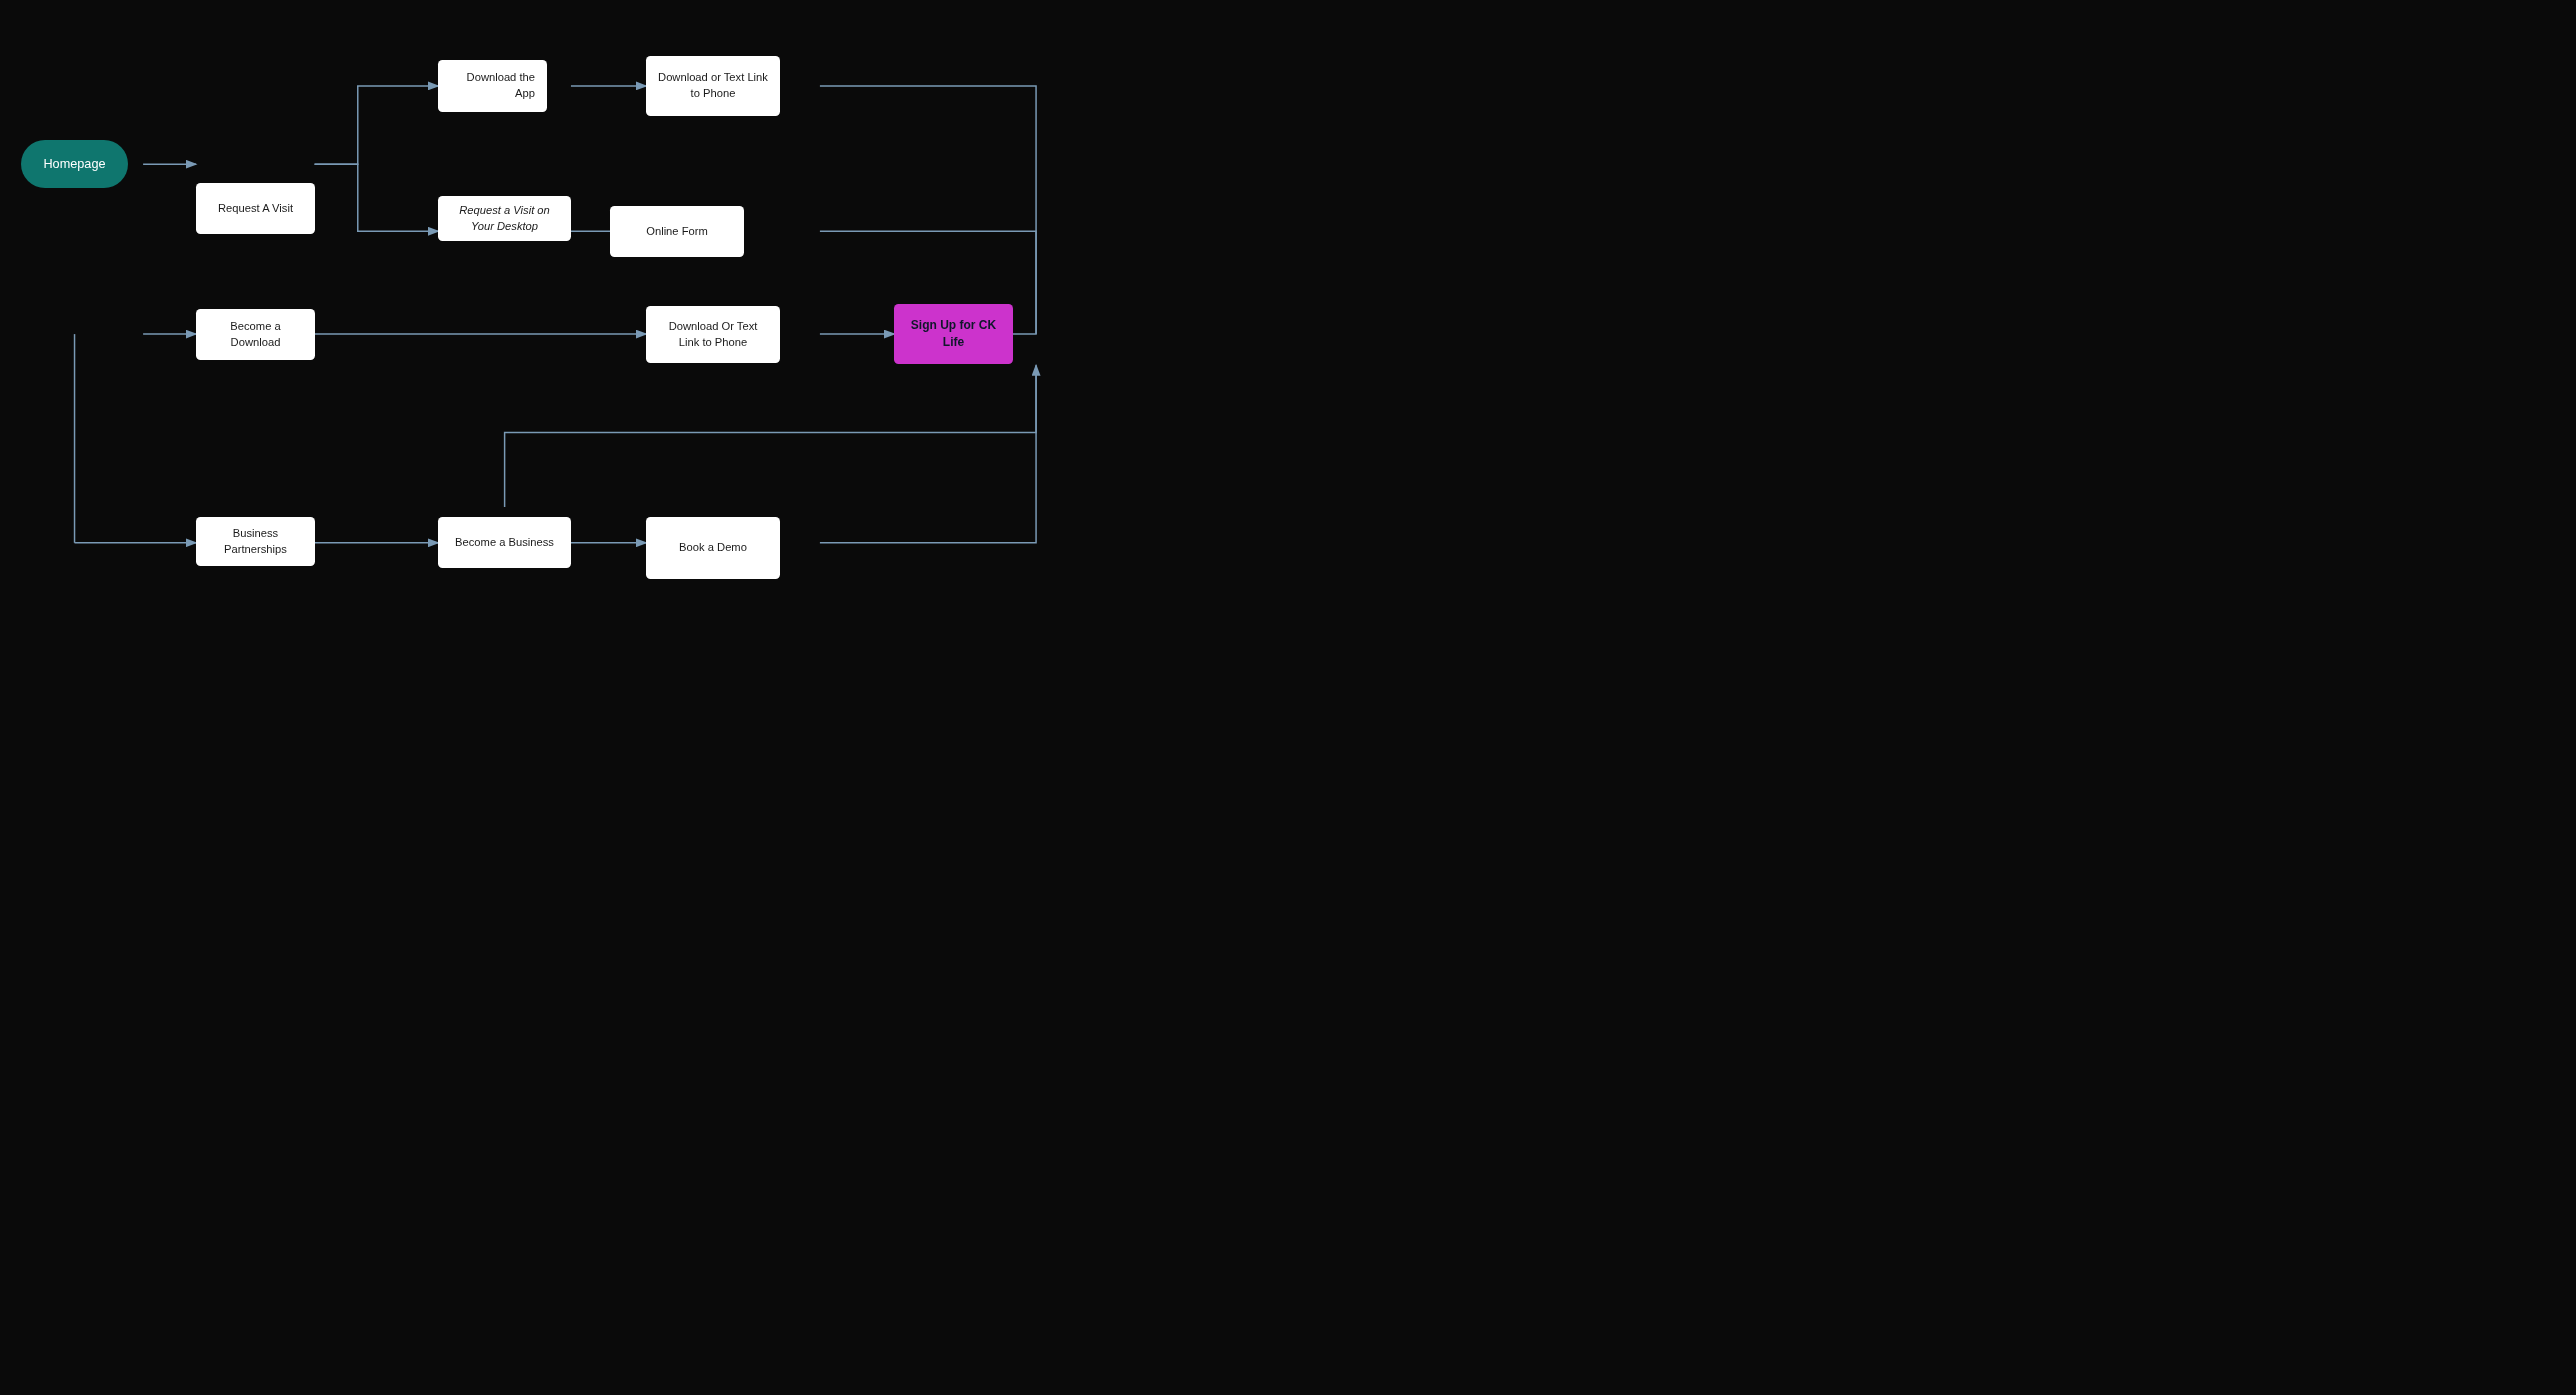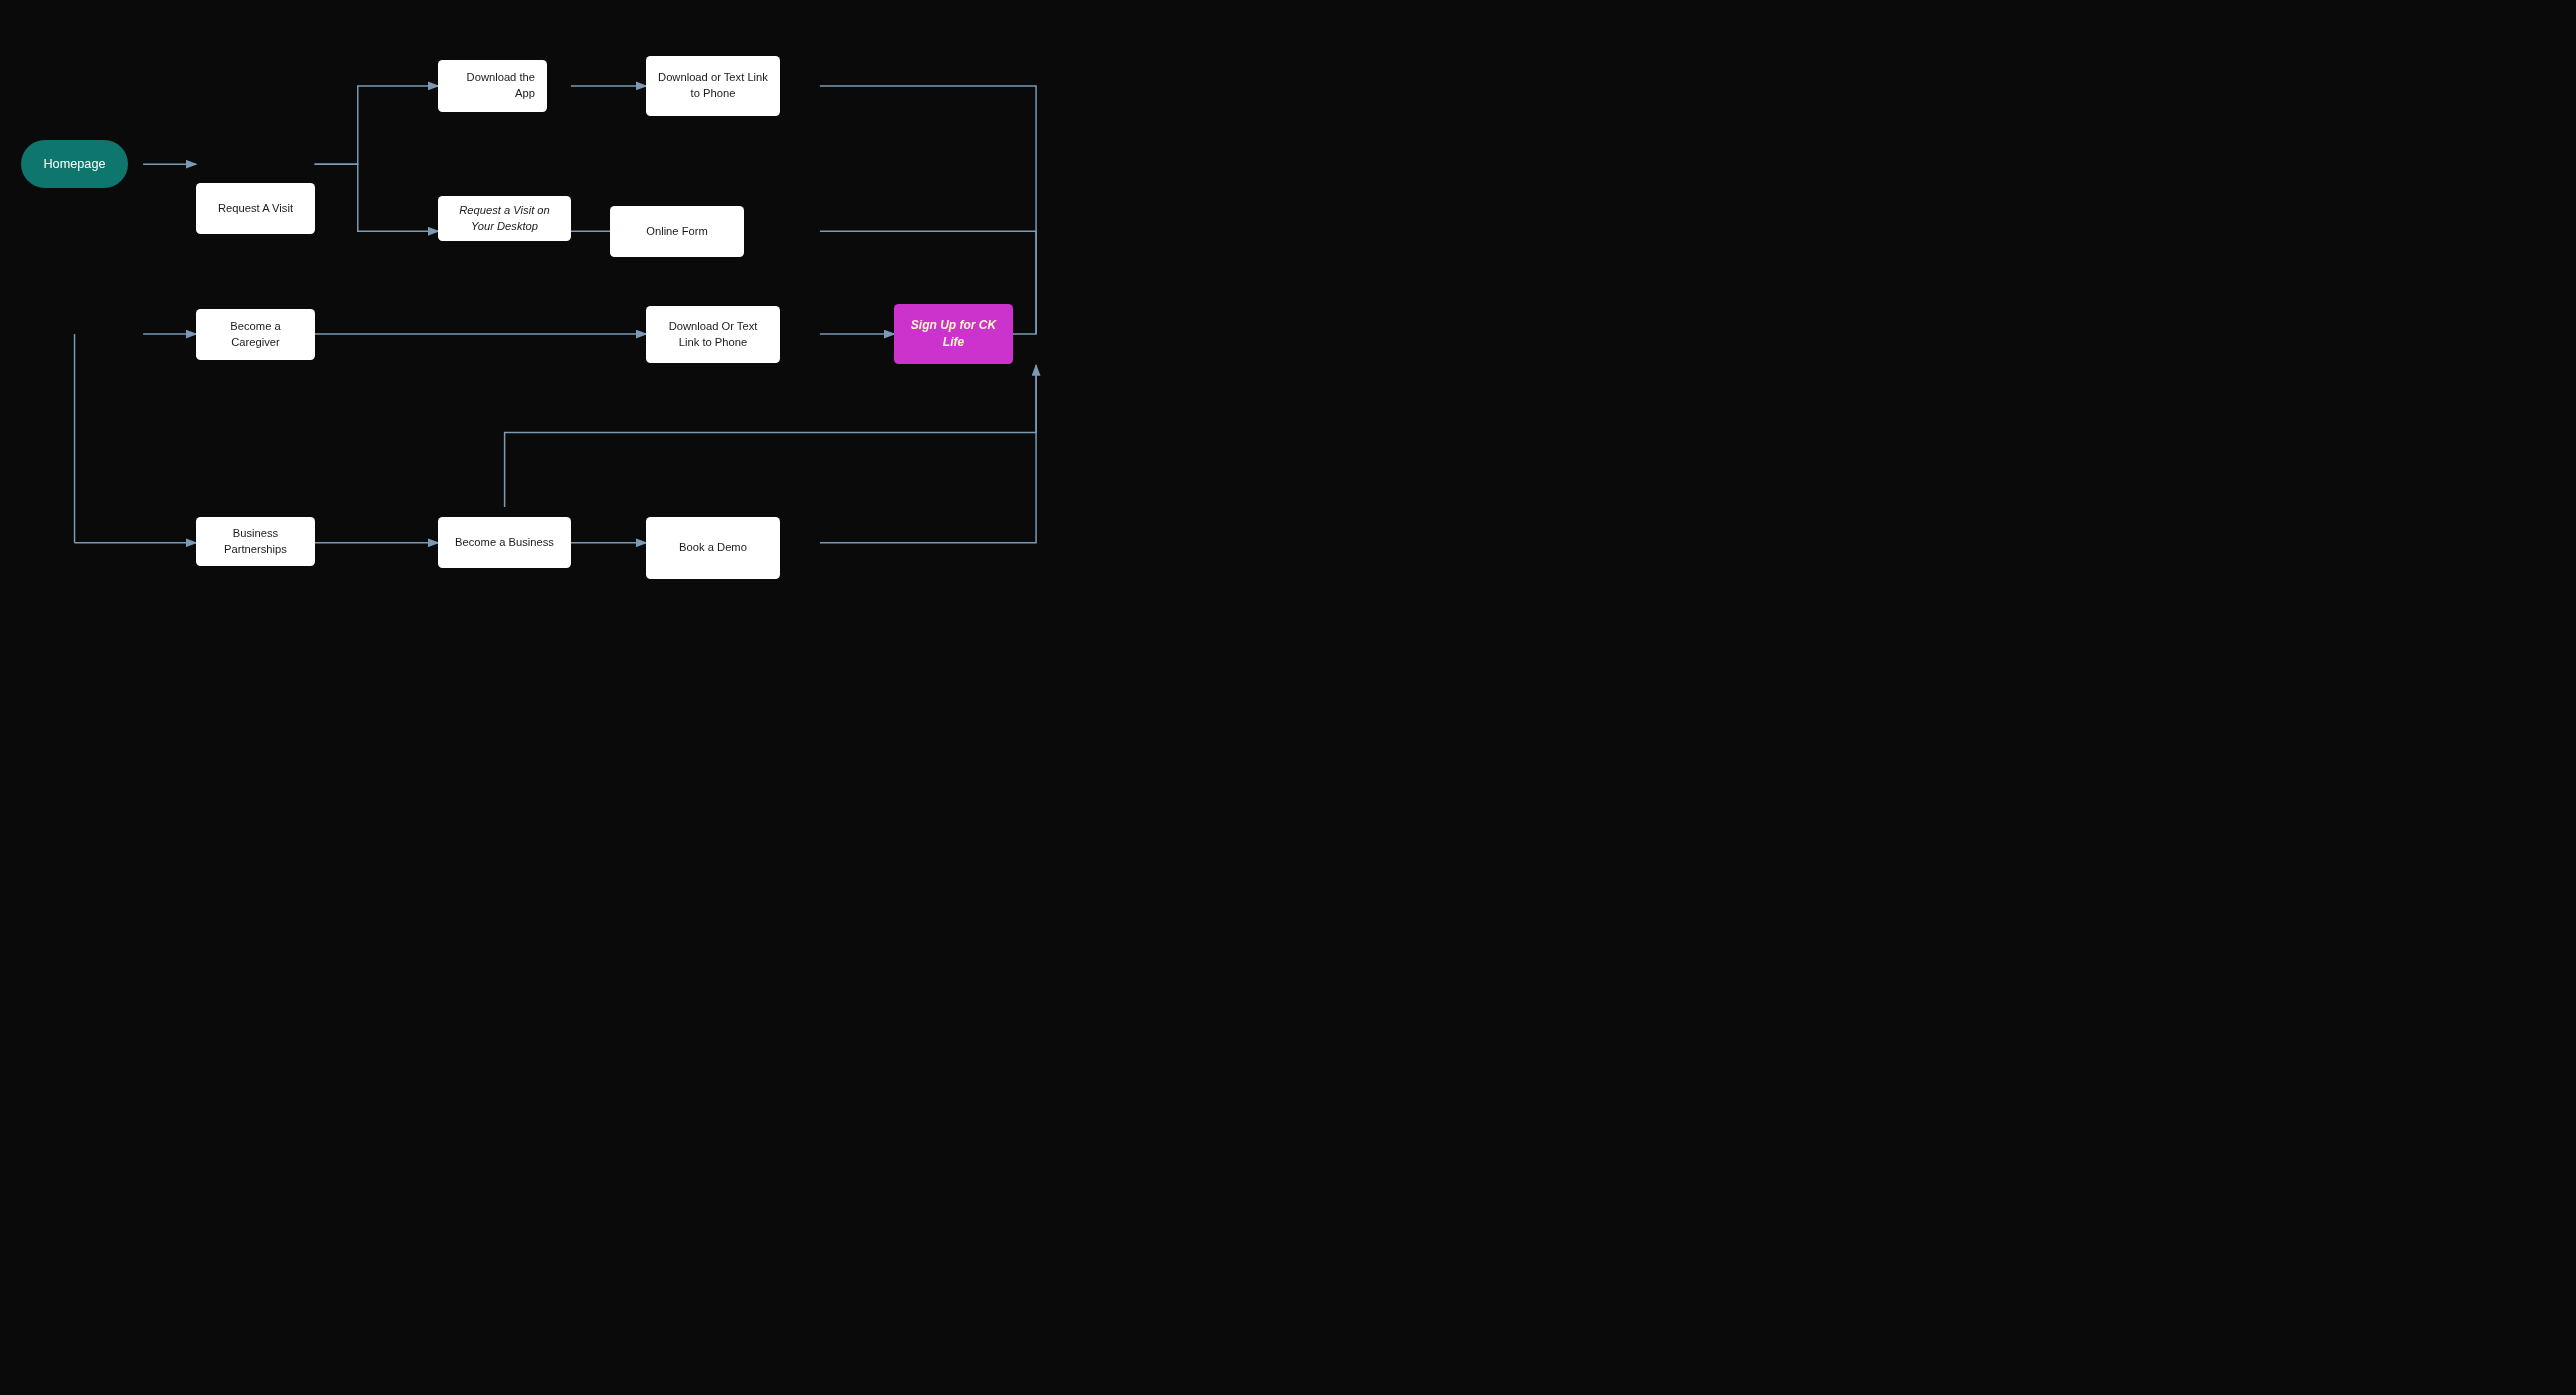--- a/index.html
+++ b/index.html
@@ -47,24 +47,23 @@
     .node-signup {
       position: absolute;
       background: #cc33cc;
       border-radius: 4.5px;
       display: flex;
       align-items: center;
       justify-content: center;
       text-align: center;
       font-size: 12px;
       font-weight: 600;
-      color: #fef9c3;
+      color: #0f172a;
       padding: 7.5px 12px;
       line-height: 1.4;
-      font-style: italic;
     }
     svg.arrows {
       position: absolute;
       top: 0; left: 0;
       width: 1288px;
       height: 698px;
       pointer-events: none;
     }
     svg.arrows line, svg.arrows path, svg.arrows polyline {
       stroke: #7a9ab5;
@@ -141,21 +140,21 @@
   <div class="node" style="left:438px; top:196px; width:133px; height:45px;font-style:italic;">
     <span>Request a Visit on
 Your Desktop</span>
   </div>
 
   <div class="node" style="left:610px; top:206px; width:134px; height:51px;">
     <span>Online Form</span>
   </div>
 
   <div class="node" style="left:196px; top:309px; width:119px; height:51px;">
-    <span>Become a Caregiver</span>
+    <span>Become a Download</span>
   </div>
 
   <div class="node" style="left:646px; top:306px; width:134px; height:57px;">
     <span>Download Or Text
 Link to Phone</span>
   </div>
 
   <div class="node-signup" style="left:894px; top:304px; width:119px; height:60px;">
     <span>Sign Up for CK Life</span>
   </div>

